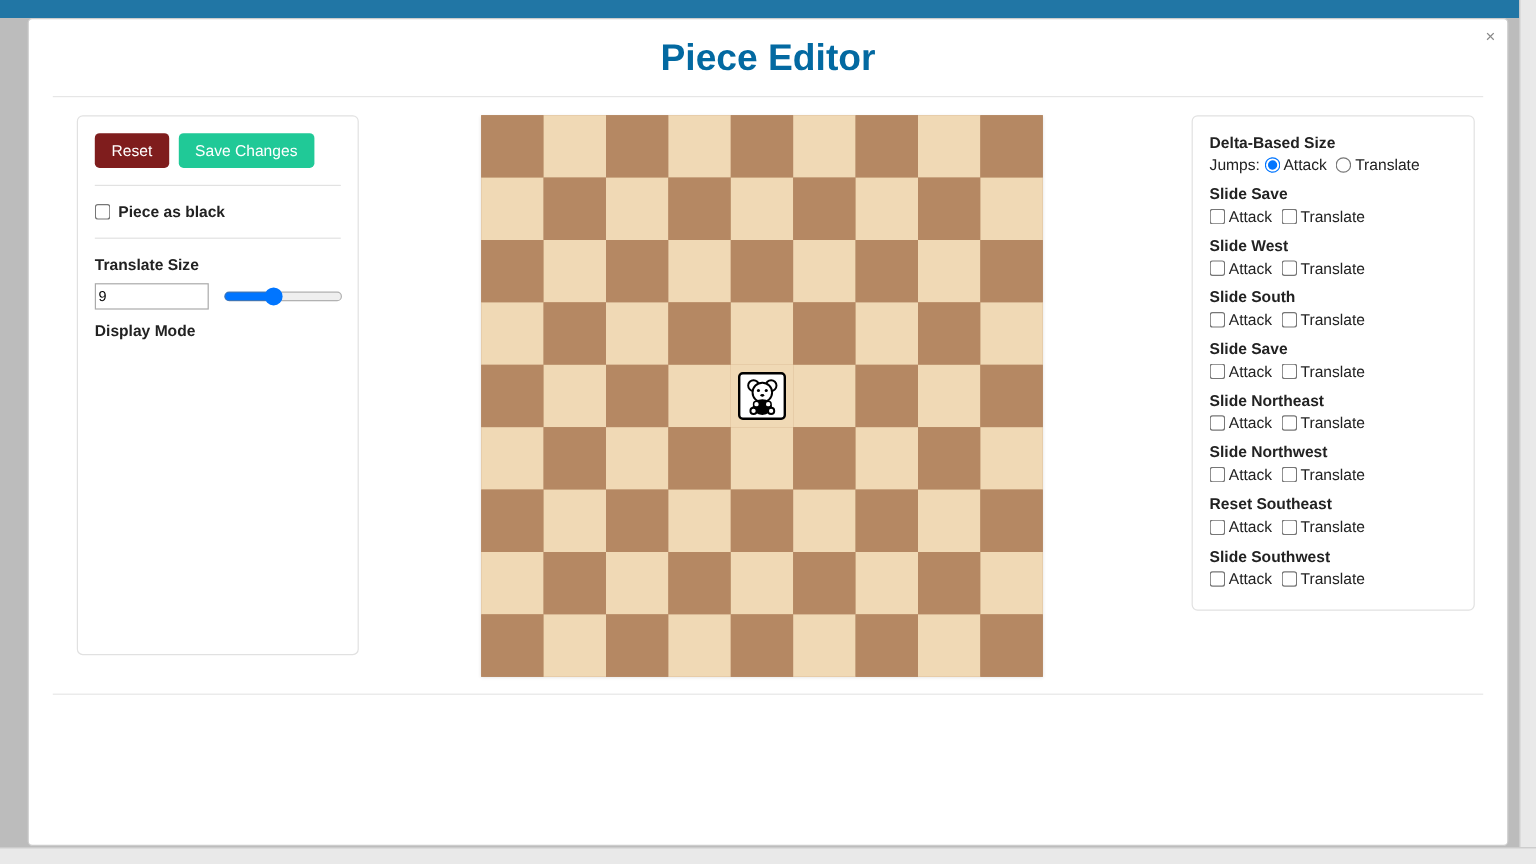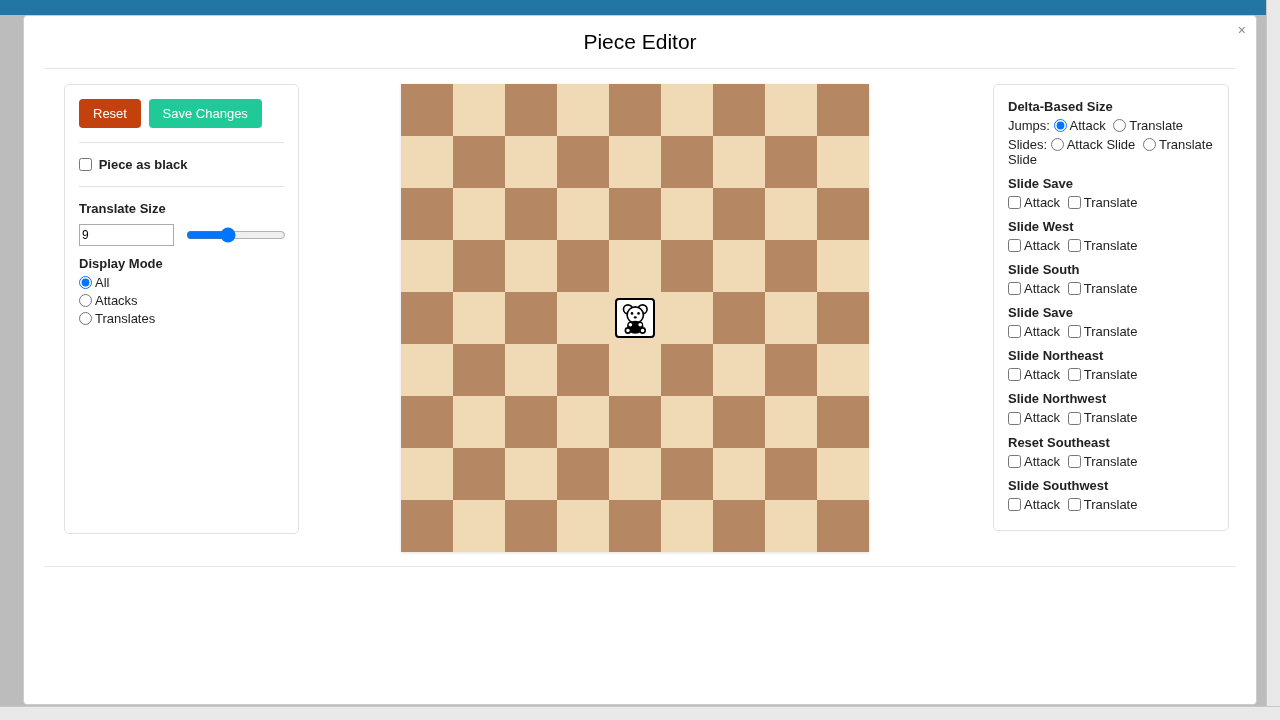--- a/index.html
+++ b/index.html
@@ -38,24 +38,24 @@
   }
   .modal-close {
     position: absolute;
     top: 6px; right: 10px;
     font-size: 14px;
     color: #888;
     cursor: pointer;
   }
   .modal h1 {
     text-align: center;
-    font-weight: 400;
-    font-size: 21px;
+    font-weight: 700;
+    font-size: 31px;
     margin: 14px 0 14px 0;
-    color: #000000;
+    color: #0369a1;
   }
   .divider {
     border-bottom: 1px solid #e6e6e6;
     margin: 0 -5px 15px -5px;
   }
   .content-row {
     display: flex;
     align-items: flex-start;
     gap: 0;
   }
@@ -108,21 +108,21 @@
   .btn {
     display:inline-block;
     border:none;
     color:#fff;
     padding: 7px 14px;
     font-size: 13px;
     border-radius: 4px;
     cursor:pointer;
     margin-right:4px;
   }
-  .btn-reset { background:#c2410c; }
+  .btn-reset { background:#7f1d1d; }
   .btn-save  { background:#20c997; }
   hr.section {
     border:none; border-top:1px solid #e2e2e2;
     margin: 14px 0;
   }
   .bold { font-weight:600; }
   .left-col label { font-size:13px; }
   .viewport-row {
     display:flex; align-items:center; gap:10px;
   }
@@ -201,25 +201,20 @@
             <span class="bold">Piece as black</span>
           </label>
         </div>
         <hr class="section">
         <div class="bold" style="margin-bottom:8px">Translate Size</div>
         <div class="viewport-row">
           <input type="number" value="9" style="">
           <input type="range" min="5" max="15" value="9" style="">
         </div>
         <div class="bold" style="margin-top:10px;margin-bottom:4px">Display Mode</div>
-        <div class="radio-block" id="display-modes">
-            <div><label><input type="radio" name="dmode" checked="" style=""><span>All</span></label></div>
-            <div><label><input type="radio" name="dmode" style=""><span>Attacks</span></label></div>
-            <div><label><input type="radio" name="dmode" style=""><span>Translates</span></label></div>
-          </div>
       </div>
 
       <div class="center-col">
         <div class="board" id="board">
             <div class="sq dark"></div>
             <div class="sq"></div>
             <div class="sq dark"></div>
             <div class="sq"></div>
             <div class="sq dark"></div>
             <div class="sq"></div>
@@ -314,24 +309,20 @@
             <div class="sq dark"></div>
           </div>
       </div>
 
       <div class="card right-col">
         <div class="group-title first-title">Delta-Based Size</div>
         <div class="opt-row">
           <span>Jumps:</span>
           <span id="jump-opts"> <label><input type="radio" name="jopt" checked="" style=""><span>Attack</span></label> <label><input type="radio" name="jopt" style=""><span>Translate</span></label></span>
         </div>
-        <div class="opt-row">
-          <span>Slides:</span>
-          <span id="slide-opts"> <label><input type="radio" name="sopt" style=""><span>Attack Slide</span></label> <label><input type="radio" name="sopt" style=""><span>Translate Slide</span></label></span>
-        </div>
         <div id="directions">
             <div class="group-title">Slide Save</div>
             <div class="opt-row"><label><input type="checkbox" style=""><span>Attack</span></label> <label><input type="checkbox" style=""><span>Translate</span></label></div>
             <div class="group-title">Slide West</div>
             <div class="opt-row"><label><input type="checkbox" style=""><span>Attack</span></label> <label><input type="checkbox" style=""><span>Translate</span></label></div>
             <div class="group-title">Slide South</div>
             <div class="opt-row"><label><input type="checkbox" style=""><span>Attack</span></label> <label><input type="checkbox" style=""><span>Translate</span></label></div>
             <div class="group-title">Slide Save</div>
             <div class="opt-row"><label><input type="checkbox" style=""><span>Attack</span></label> <label><input type="checkbox" style=""><span>Translate</span></label></div>
             <div class="group-title">Slide Northeast</div>

